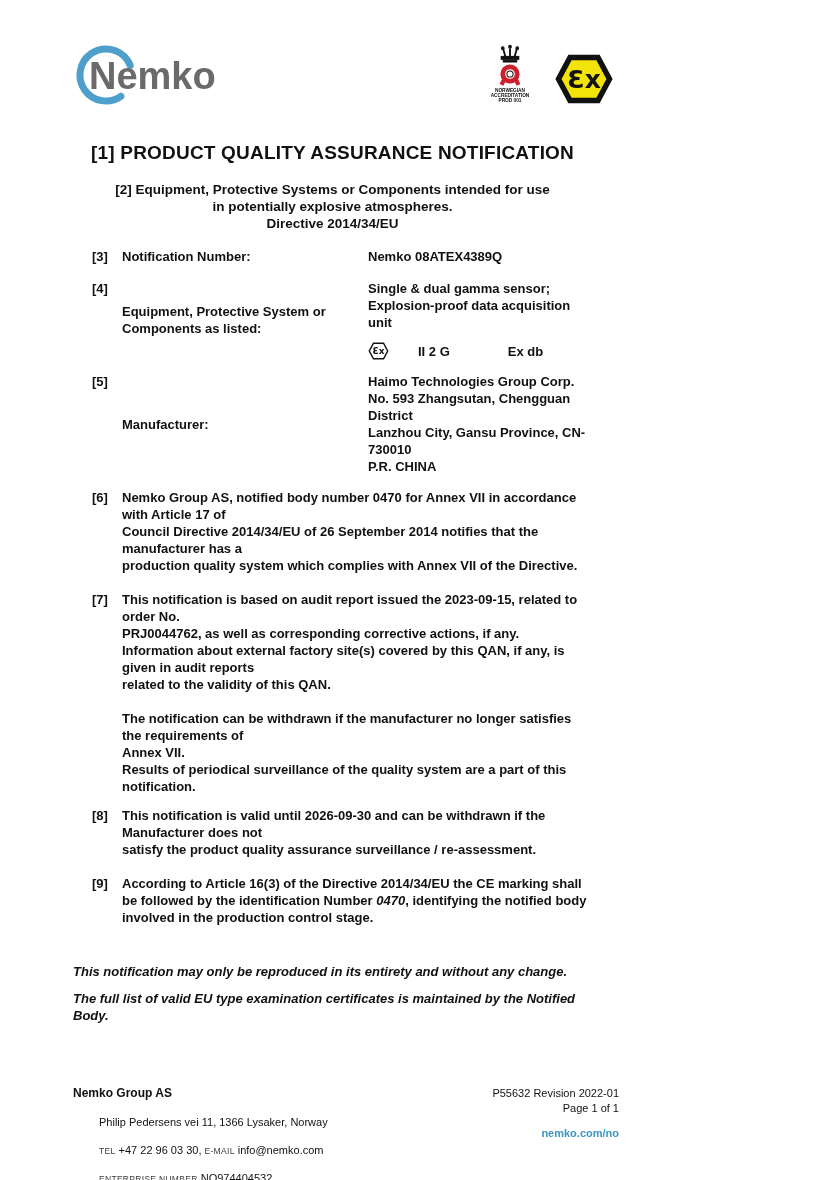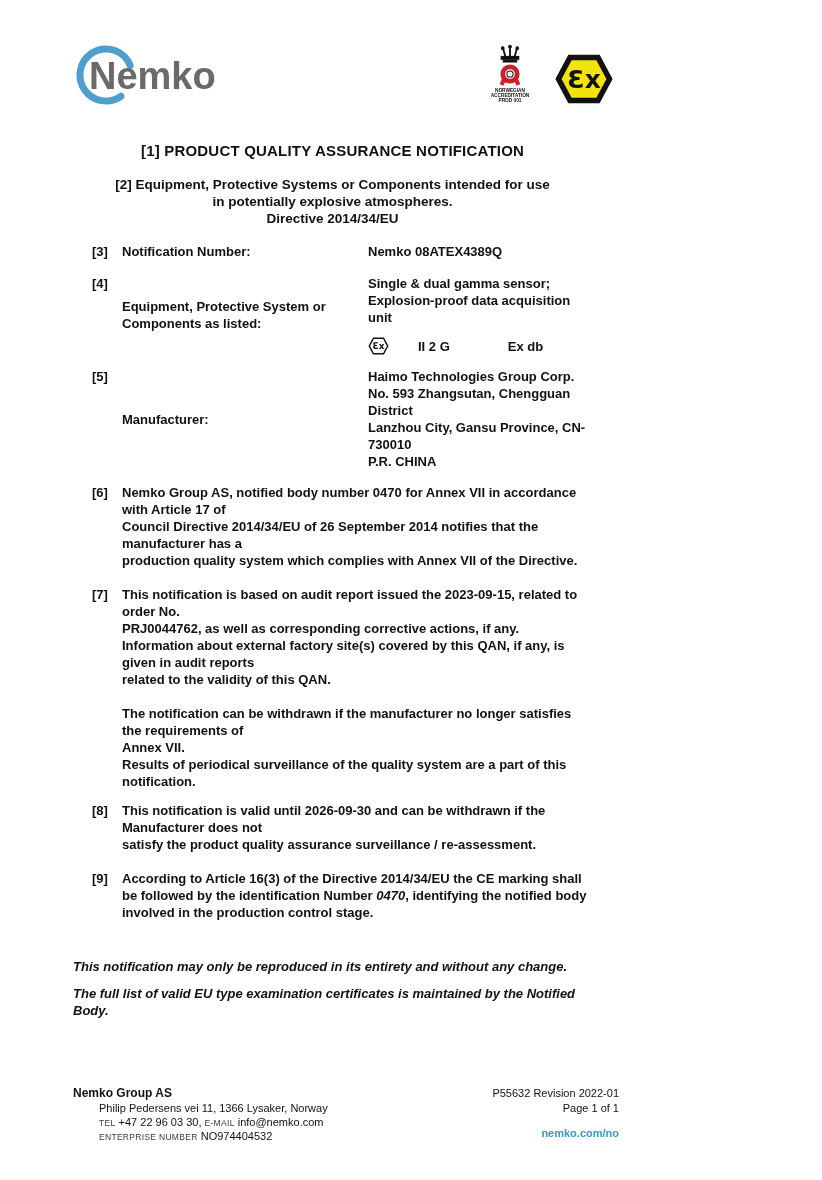--- a/index.html
+++ b/index.html
@@ -14,21 +14,21 @@
   }
   .pre { white-space:pre-line; }
 
   
   .header { display:flex; justify-content:space-between; align-items:flex-start;
             padding:42px 52px 0 73px; }
   .badges { display:flex; align-items:flex-end; gap:20px; padding-top:2px; }
 
   
   .titleblock { text-align:center; margin-top:26px; }
-  .doc-title { font-size:15px; font-weight:bold; letter-spacing:0.2px;margin-top:32px; }
+  .doc-title { font-size:19px; font-weight:bold; letter-spacing:0.2px;margin-top:32px; }
   .doc-subtitle { font-size:13.5px; font-weight:bold; line-height:17px; margin-top:17px; }
 
   
   .sections { margin:16px 77px 0 92px; font-size:13px; font-weight:bold; line-height:17px; }
   .section { display:flex; margin-bottom:15px; }
   .sec-num { width:30px; flex:0 0 30px; }
   .sec-body { flex:1; }
   .twocol { display:flex;align-items:center; }
   .col-label { width:246px; flex:0 0 246px; }
   .col-value { flex:1; }
@@ -43,21 +43,21 @@
 
   
   .sigblock { margin:62px 0 0 73px; font-size:13px; font-weight:bold; line-height:17px; }
   .sig-date { margin-bottom:2px; }
   .sig-svg { display:block; margin:2px 0 2px 0; }
 
   
   .footer { position:absolute; left:73px; right:46px; top:1086px;
             display:flex; justify-content:space-between; align-items:flex-start; }
   .f-company { font-size:12px; font-weight:bold; }
-  .f-line { font-size:11px; margin-top:2px;padding-left:26px; }
+  .f-line { font-size:11px; margin-top:16px;padding-left:26px; }
   .f-small { font-size:8.5px; color:#3a3a3a; letter-spacing:0.3px; }
   .f-right { text-align:right; font-size:11px; line-height:15px; }
   .f-link { color:#3e96c0; font-weight:bold; text-decoration:none; display:inline-block; margin-top:10px; }
 </style>
 </head>
 <body>
 
 <div class="page">
 
   <div class="header">

